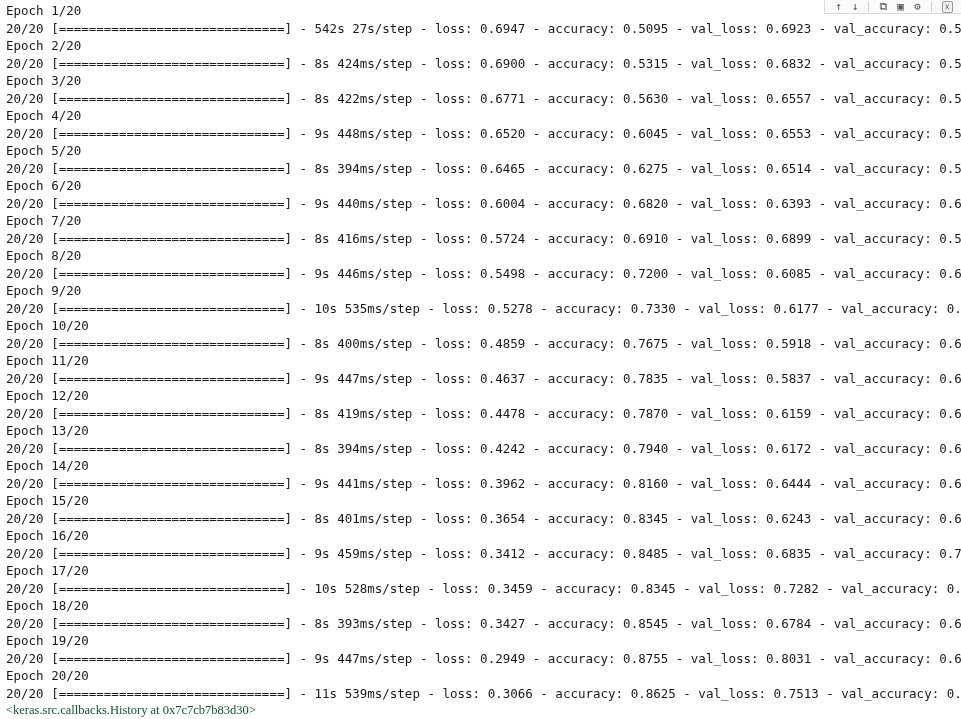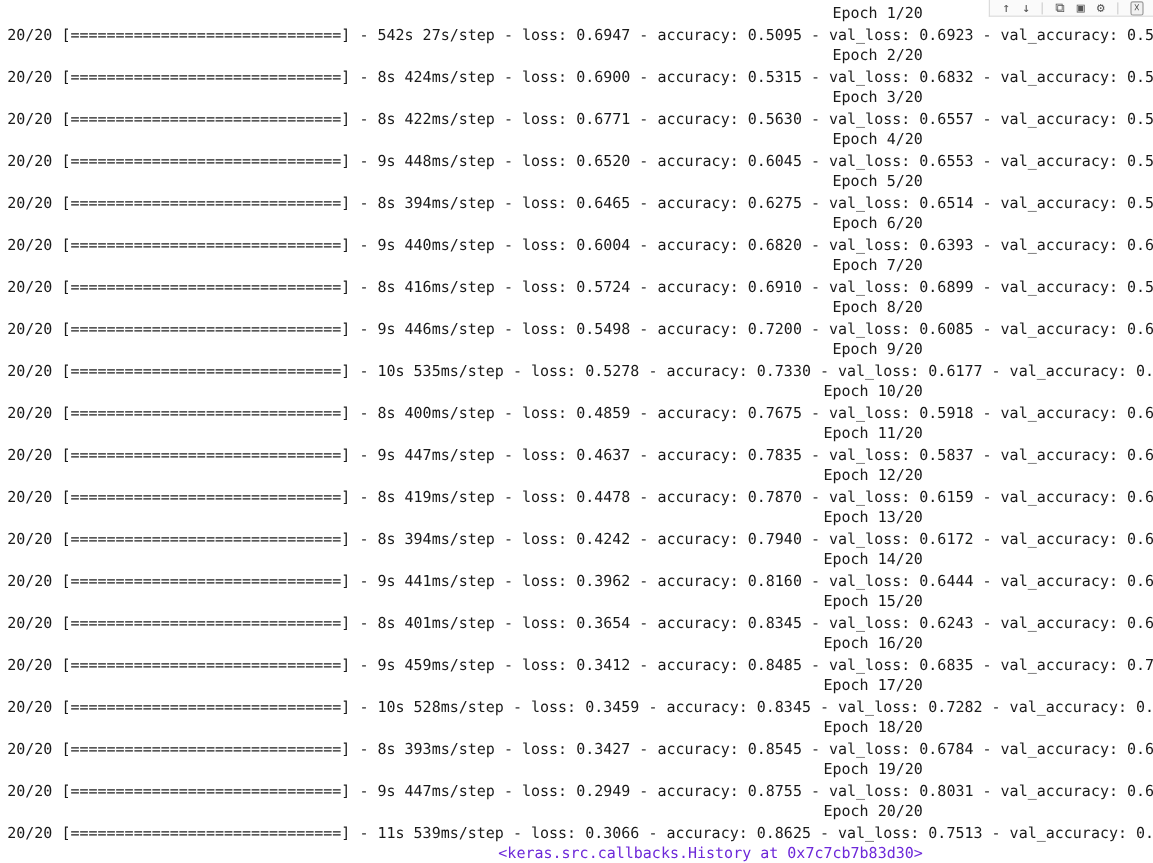--- a/index.html
+++ b/index.html
@@ -66,32 +66,31 @@
   .output {
     position: absolute;
     left: 0;
     top: 0;
     width: 769px;
     padding: 2px 0 0 6px;
     box-sizing: border-box;
     white-space: pre;
     line-height: 17.5px;
     letter-spacing: 0px;
-    text-align: right;
   }
   .line {
     white-space: pre;
     font-family: "DejaVu Sans Mono", "Liberation Mono", monospace;
     font-size: 12.5px;
     color: #1a1a1a;
     height: 17.5px;
   }
   .line.epoch-head { color: #1a1a1a; }
   .line.result { color: #1a1a1a; }
-  .line.repr { color: #6d28d9; }
+  .line.repr { color: #14532d; font-family: Liberation Serif, serif; }
 </style>
 </head>
 <body>
 
 <div id="root">
 
   <div class="output" id="output-log"><div class="line epoch-head">Epoch 1/20</div><div class="line result">20/20 [==============================] - 542s 27s/step - loss: 0.6947 - accuracy: 0.5095 - val_loss: 0.6923 - val_accuracy: 0.5000</div><div class="line epoch-head">Epoch 2/20</div><div class="line result">20/20 [==============================] - 8s 424ms/step - loss: 0.6900 - accuracy: 0.5315 - val_loss: 0.6832 - val_accuracy: 0.5820</div><div class="line epoch-head">Epoch 3/20</div><div class="line result">20/20 [==============================] - 8s 422ms/step - loss: 0.6771 - accuracy: 0.5630 - val_loss: 0.6557 - val_accuracy: 0.5960</div><div class="line epoch-head">Epoch 4/20</div><div class="line result">20/20 [==============================] - 9s 448ms/step - loss: 0.6520 - accuracy: 0.6045 - val_loss: 0.6553 - val_accuracy: 0.5820</div><div class="line epoch-head">Epoch 5/20</div><div class="line result">20/20 [==============================] - 8s 394ms/step - loss: 0.6465 - accuracy: 0.6275 - val_loss: 0.6514 - val_accuracy: 0.5970</div><div class="line epoch-head">Epoch 6/20</div><div class="line result">20/20 [==============================] - 9s 440ms/step - loss: 0.6004 - accuracy: 0.6820 - val_loss: 0.6393 - val_accuracy: 0.6240</div><div class="line epoch-head">Epoch 7/20</div><div class="line result">20/20 [==============================] - 8s 416ms/step - loss: 0.5724 - accuracy: 0.6910 - val_loss: 0.6899 - val_accuracy: 0.5870</div><div class="line epoch-head">Epoch 8/20</div><div class="line result">20/20 [==============================] - 9s 446ms/step - loss: 0.5498 - accuracy: 0.7200 - val_loss: 0.6085 - val_accuracy: 0.6480</div><div class="line epoch-head">Epoch 9/20</div><div class="line result">20/20 [==============================] - 10s 535ms/step - loss: 0.5278 - accuracy: 0.7330 - val_loss: 0.6177 - val_accuracy: 0.6740</div><div class="line epoch-head">Epoch 10/20</div><div class="line result">20/20 [==============================] - 8s 400ms/step - loss: 0.4859 - accuracy: 0.7675 - val_loss: 0.5918 - val_accuracy: 0.6900</div><div class="line epoch-head">Epoch 11/20</div><div class="line result">20/20 [==============================] - 9s 447ms/step - loss: 0.4637 - accuracy: 0.7835 - val_loss: 0.5837 - val_accuracy: 0.6940</div><div class="line epoch-head">Epoch 12/20</div><div class="line result">20/20 [==============================] - 8s 419ms/step - loss: 0.4478 - accuracy: 0.7870 - val_loss: 0.6159 - val_accuracy: 0.6930</div><div class="line epoch-head">Epoch 13/20</div><div class="line result">20/20 [==============================] - 8s 394ms/step - loss: 0.4242 - accuracy: 0.7940 - val_loss: 0.6172 - val_accuracy: 0.6950</div><div class="line epoch-head">Epoch 14/20</div><div class="line result">20/20 [==============================] - 9s 441ms/step - loss: 0.3962 - accuracy: 0.8160 - val_loss: 0.6444 - val_accuracy: 0.6820</div><div class="line epoch-head">Epoch 15/20</div><div class="line result">20/20 [==============================] - 8s 401ms/step - loss: 0.3654 - accuracy: 0.8345 - val_loss: 0.6243 - val_accuracy: 0.6960</div><div class="line epoch-head">Epoch 16/20</div><div class="line result">20/20 [==============================] - 9s 459ms/step - loss: 0.3412 - accuracy: 0.8485 - val_loss: 0.6835 - val_accuracy: 0.7060</div><div class="line epoch-head">Epoch 17/20</div><div class="line result">20/20 [==============================] - 10s 528ms/step - loss: 0.3459 - accuracy: 0.8345 - val_loss: 0.7282 - val_accuracy: 0.6720</div><div class="line epoch-head">Epoch 18/20</div><div class="line result">20/20 [==============================] - 8s 393ms/step - loss: 0.3427 - accuracy: 0.8545 - val_loss: 0.6784 - val_accuracy: 0.6990</div><div class="line epoch-head">Epoch 19/20</div><div class="line result">20/20 [==============================] - 9s 447ms/step - loss: 0.2949 - accuracy: 0.8755 - val_loss: 0.8031 - val_accuracy: 0.6640</div><div class="line epoch-head">Epoch 20/20</div><div class="line result">20/20 [==============================] - 11s 539ms/step - loss: 0.3066 - accuracy: 0.8625 - val_loss: 0.7513 - val_accuracy: 0.7020</div><div class="line repr">&lt;keras.src.callbacks.History at 0x7c7cb7b83d30&gt;</div></div>
 
   <div class="toolbar">
     <span class="tb-icon">↑</span>

